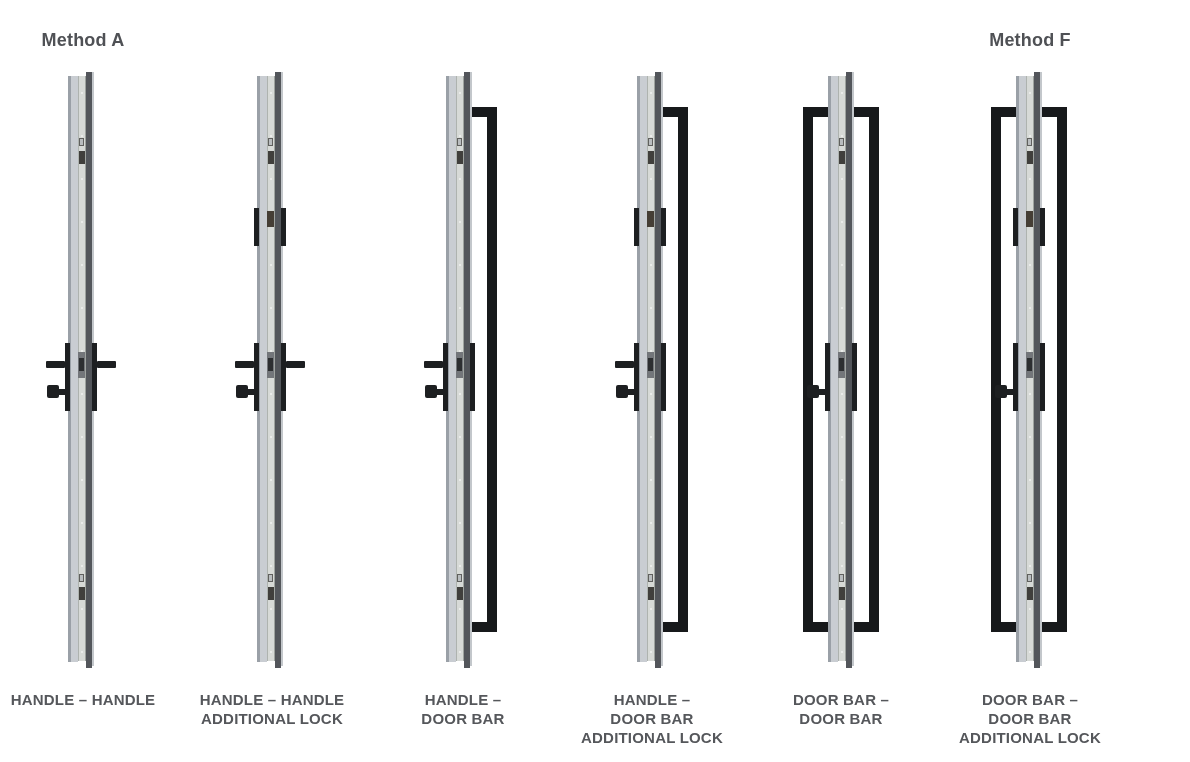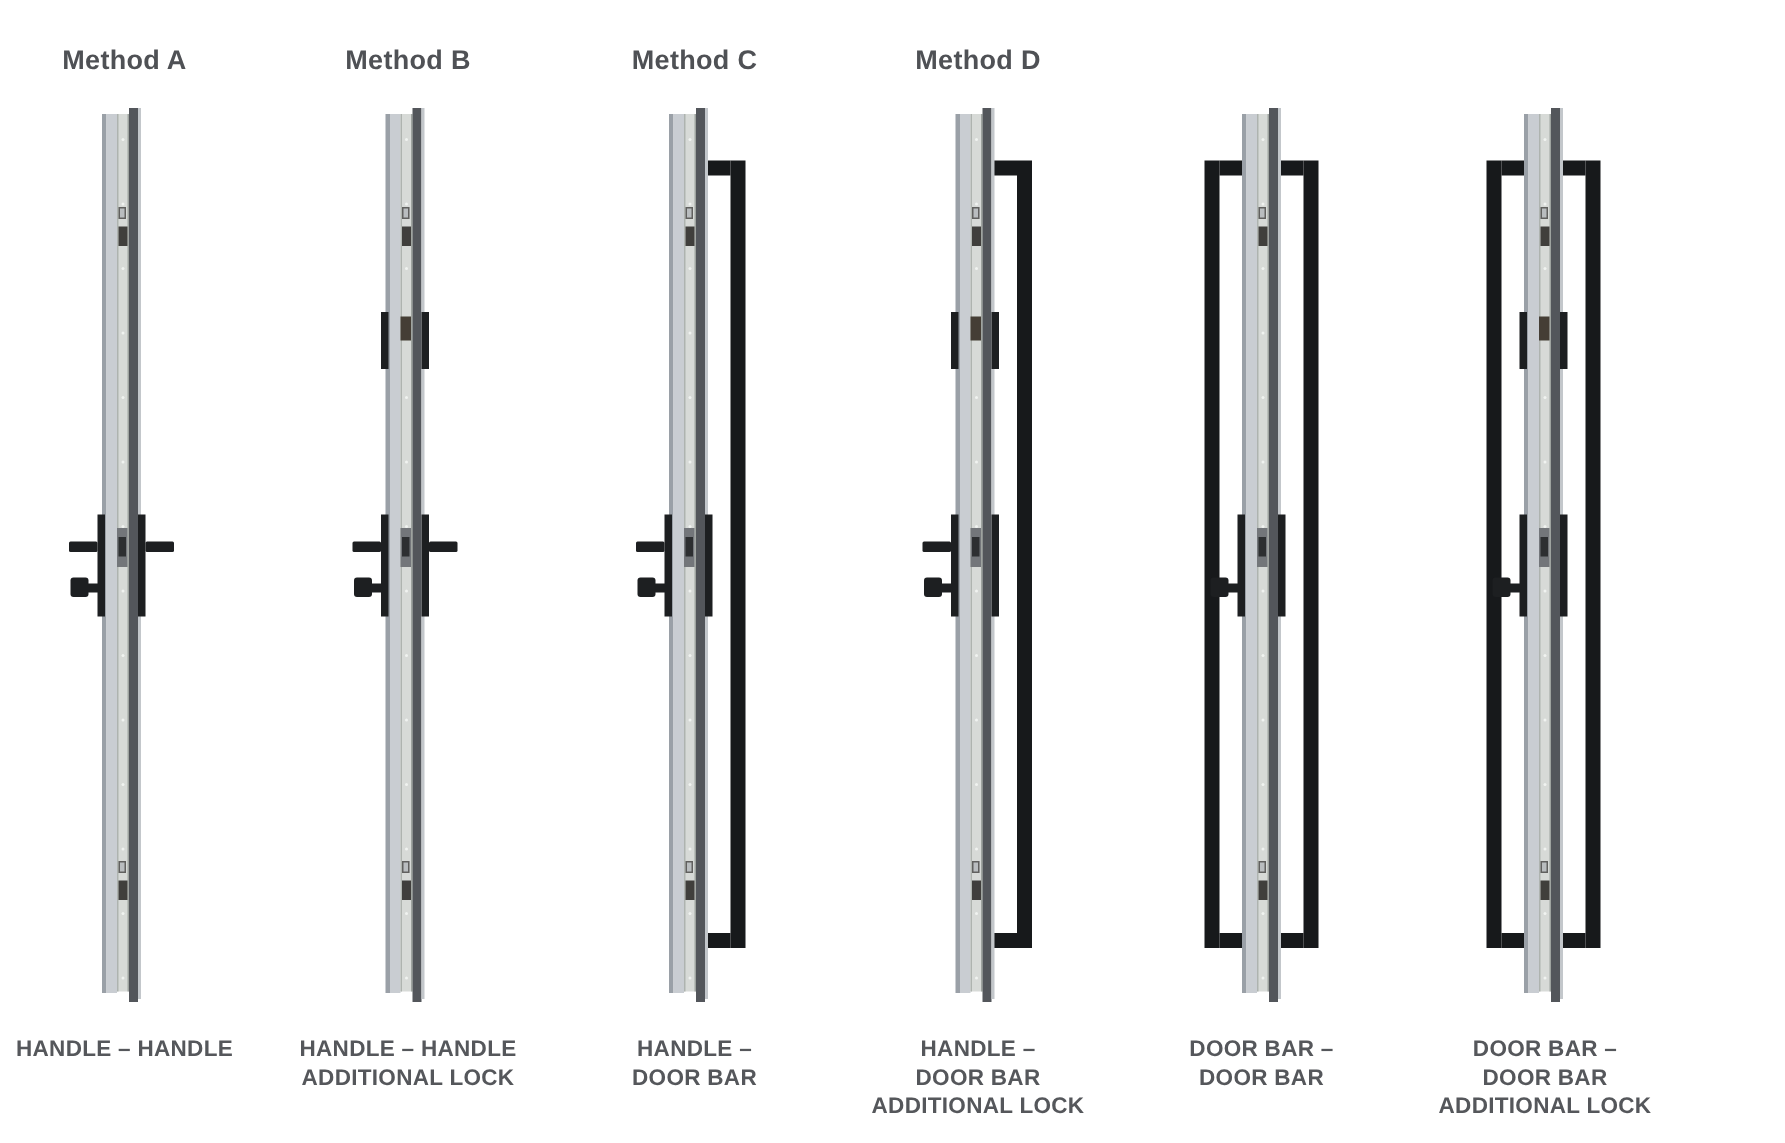--- a/index.html
+++ b/index.html
@@ -111,21 +111,20 @@
           
 
         </div>
       </div>
 
       <p class="caption">
           <span style="display: block;">HANDLE – HANDLE</span>
         </p>
     </section>
       <section class="method" style="left: 177px;">
-      <h2 class="title">Method B</h2>
 
       <div class="stage">
         <div class="stage-inner" style="left: -2px;">
 
           
 
           
 
           <i class="edgeL"></i>
           <i class="light"></i>
@@ -174,21 +173,20 @@
 
         </div>
       </div>
 
       <p class="caption">
           <span style="display: block;">HANDLE – HANDLE</span>
           <span style="display: block;">ADDITIONAL LOCK</span>
         </p>
     </section>
       <section class="method" style="left: 368px;">
-      <h2 class="title">Method C</h2>
 
       <div class="stage">
         <div class="stage-inner" style="left: -4px;">
 
           
 
           <span>
             <i class="barR-shaft"></i>
             <i class="barR-top"></i>
             <i class="barR-bot"></i>
@@ -237,21 +235,20 @@
 
         </div>
       </div>
 
       <p class="caption">
           <span style="display: block;">HANDLE –</span>
           <span style="display: block;">DOOR BAR</span>
         </p>
     </section>
       <section class="method" style="left: 557px;">
-      <h2 class="title">Method D</h2>
 
       <div class="stage">
         <div class="stage-inner" style="left: -2px;">
 
           
 
           <span>
             <i class="barR-shaft"></i>
             <i class="barR-top"></i>
             <i class="barR-bot"></i>
@@ -371,20 +368,21 @@
 
         </div>
       </div>
 
       <p class="caption">
           <span style="display: block;">DOOR BAR –</span>
           <span style="display: block;">DOOR BAR</span>
         </p>
     </section>
       <section class="method" style="left: 935px;">
+      <h2 class="title">Method F</h2>
 
       <div class="stage">
         <div class="stage-inner" style="left: -1px;">
 
           <span>
             <i class="barL-shaft"></i>
             <i class="barL-top"></i>
             <i class="barL-bot"></i>
           </span>
 

